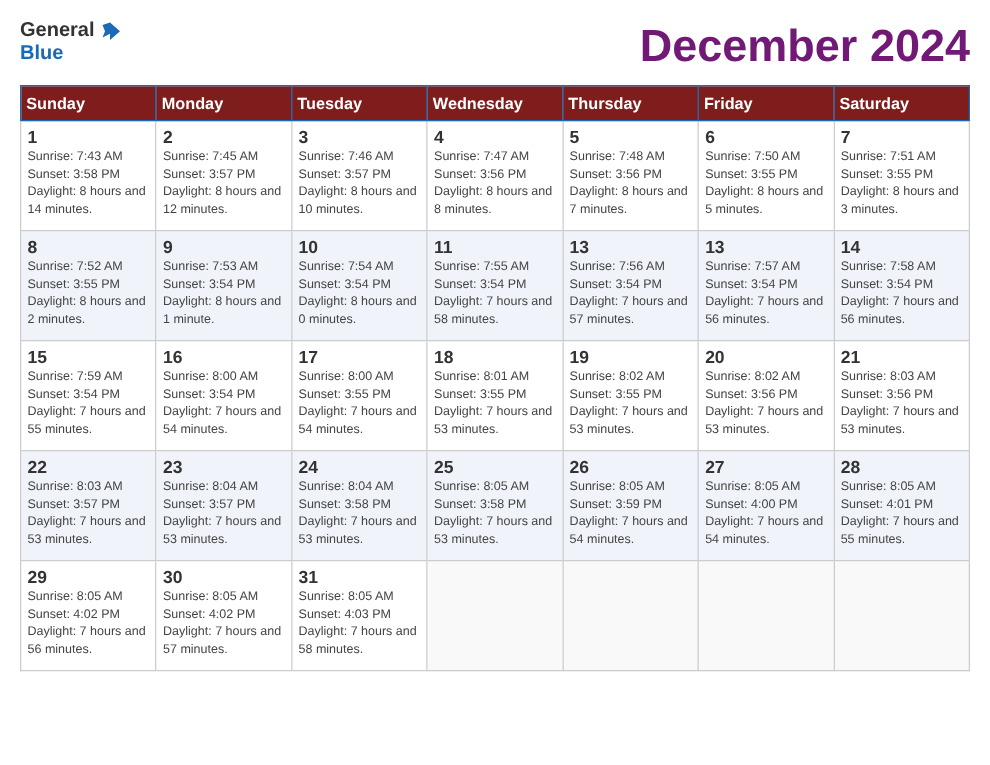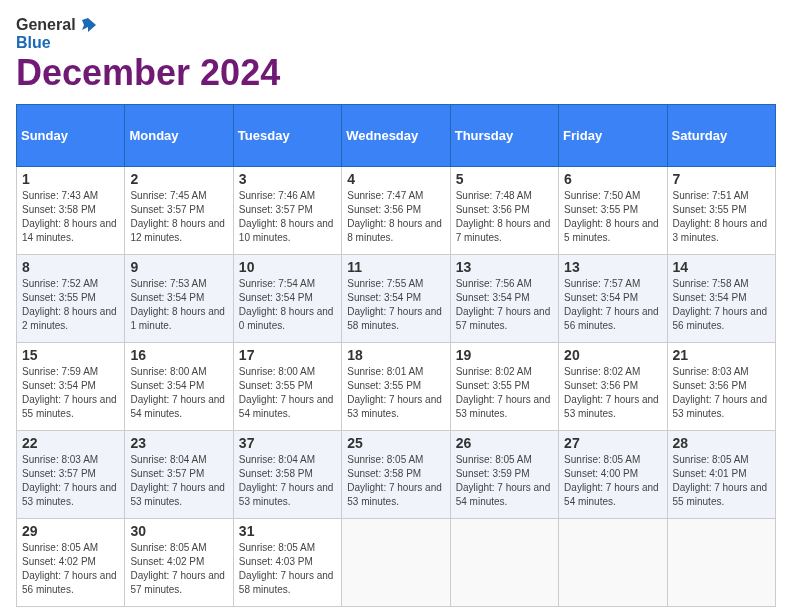--- a/index.html
+++ b/index.html
@@ -8,21 +8,20 @@
       background: #fff;
       width: 792px;
       min-height: 612px;
       padding: 16px;
     }
     .header-area {
       display: flex;
       justify-content: space-between;
       align-items: flex-start;
       margin-bottom: 10px;
-      flex-direction: column;
     }
     .logo {
       display: flex;
       align-items: center;
       gap: 4px;
     }
     .title-area {
       text-align: right;
     }
     .calendar-title {
@@ -33,23 +32,23 @@
     .calendar-subtitle {
       font-size: 16px;
       color: #555;
     }
     .calendar-table {
       width: 100%;
       border-collapse: collapse;
       table-layout: fixed;
     }
     .calendar-table th {
-      background: #3b82f6;
+      background: #7f1d1d;
       color: #fff;
-      padding: 23px 4px;
+      padding: 6px 4px;
       font-size: 13px;
       font-weight: bold;
       text-align: left;
       border: 1px solid #1a6ab5;
     }
     .calendar-table td {
       border: 1px solid #ccc;
       vertical-align: top;
       padding: 4px 5px;
       font-size: 10.5px;
@@ -202,21 +201,21 @@
       <tr>
         <td>
           <span class="day-number">22</span>
           <div class="day-info">Sunrise: 8:03 AM<br>Sunset: 3:57 PM<br>Daylight: 7 hours and 53 minutes.</div>
         </td>
         <td>
           <span class="day-number">23</span>
           <div class="day-info">Sunrise: 8:04 AM<br>Sunset: 3:57 PM<br>Daylight: 7 hours and 53 minutes.</div>
         </td>
         <td>
-          <span class="day-number">37</span>
+          <span class="day-number">24</span>
           <div class="day-info">Sunrise: 8:04 AM<br>Sunset: 3:58 PM<br>Daylight: 7 hours and 53 minutes.</div>
         </td>
         <td>
           <span class="day-number">25</span>
           <div class="day-info">Sunrise: 8:05 AM<br>Sunset: 3:58 PM<br>Daylight: 7 hours and 53 minutes.</div>
         </td>
         <td>
           <span class="day-number">26</span>
           <div class="day-info">Sunrise: 8:05 AM<br>Sunset: 3:59 PM<br>Daylight: 7 hours and 54 minutes.</div>
         </td>

